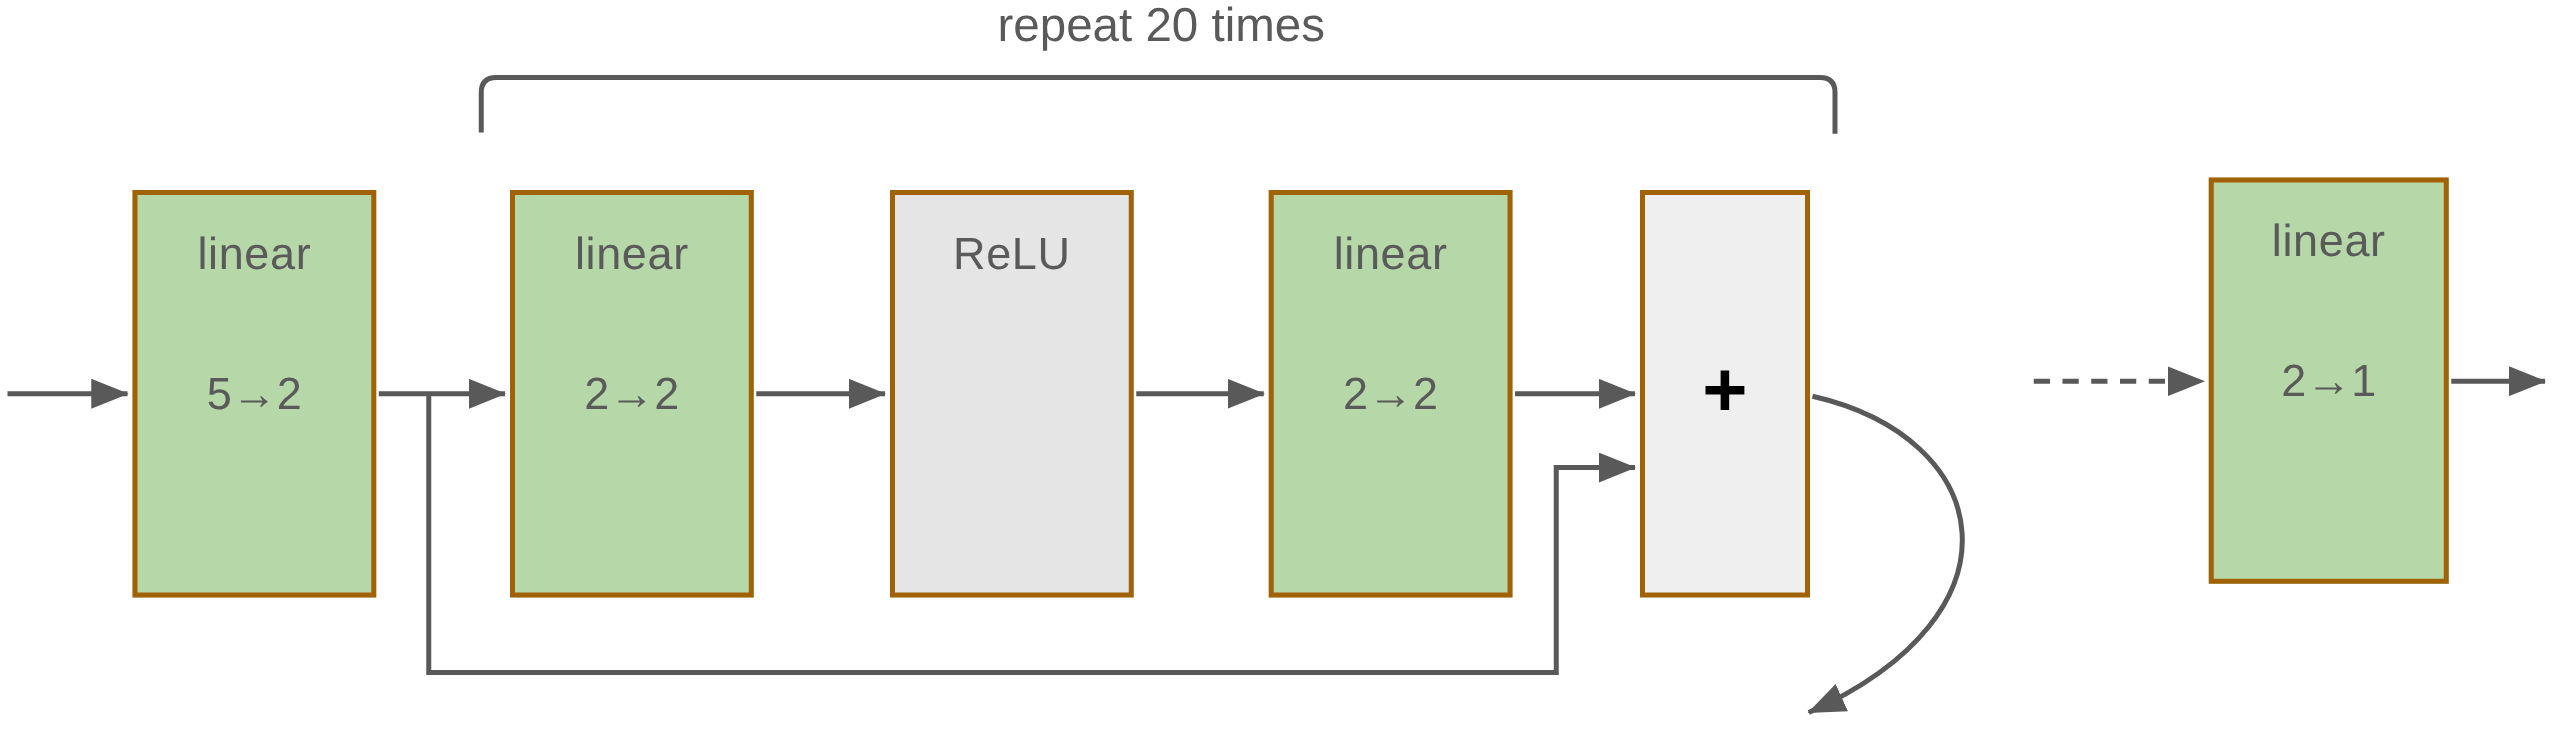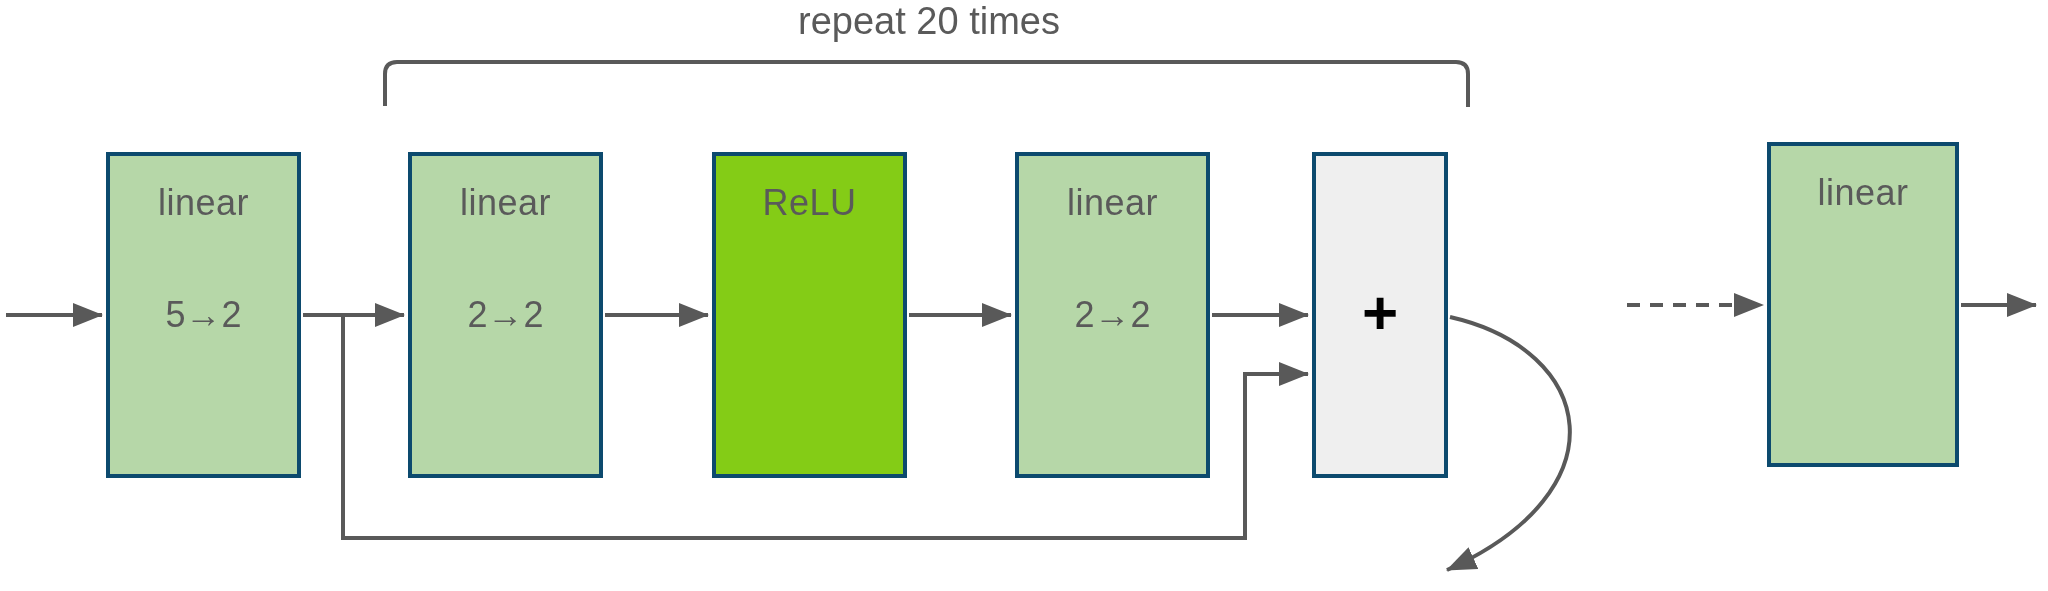--- a/index.html
+++ b/index.html
@@ -17,24 +17,24 @@
   }
   .wires {
     position: absolute;
     left: 0; top: 0;
     width: 2048px;
     height: 591px;
   }
   .node {
     position: absolute;
     box-sizing: border-box;
-    border: 4px solid #0c4a6e;
+    border: 4px solid #a16207;
   }
   .node.green  { background: #b6d7a8; }
-  .node.orange { background: #84cc16; }
+  .node.orange { background: #e5e5e5; }
   .node.gray   { background: #efefef; }
   .node-label {
     position: absolute;
     top: 26px; left: 0; right: 0;
     text-align: center;
     font-size: 36px;
     color: #5a5a5a;
     letter-spacing: 0.5px;
   }
   .node-dims {
@@ -114,15 +114,16 @@
     <div class="node-label">linear</div>
     <div class="node-dims">2→2</div>
   </div>
 
   <div class="node gray" style="left:1312px; top:152px; width:136px; height:326px;">
     <div class="plus-sign">+</div>
   </div>
 
   <div class="node green" style="left:1767px; top:142px; width:192px; height:325px;">
     <div class="node-label">linear</div>
+    <div class="node-dims">2→1</div>
   </div>
 
 </div>
 
 </body></html>

